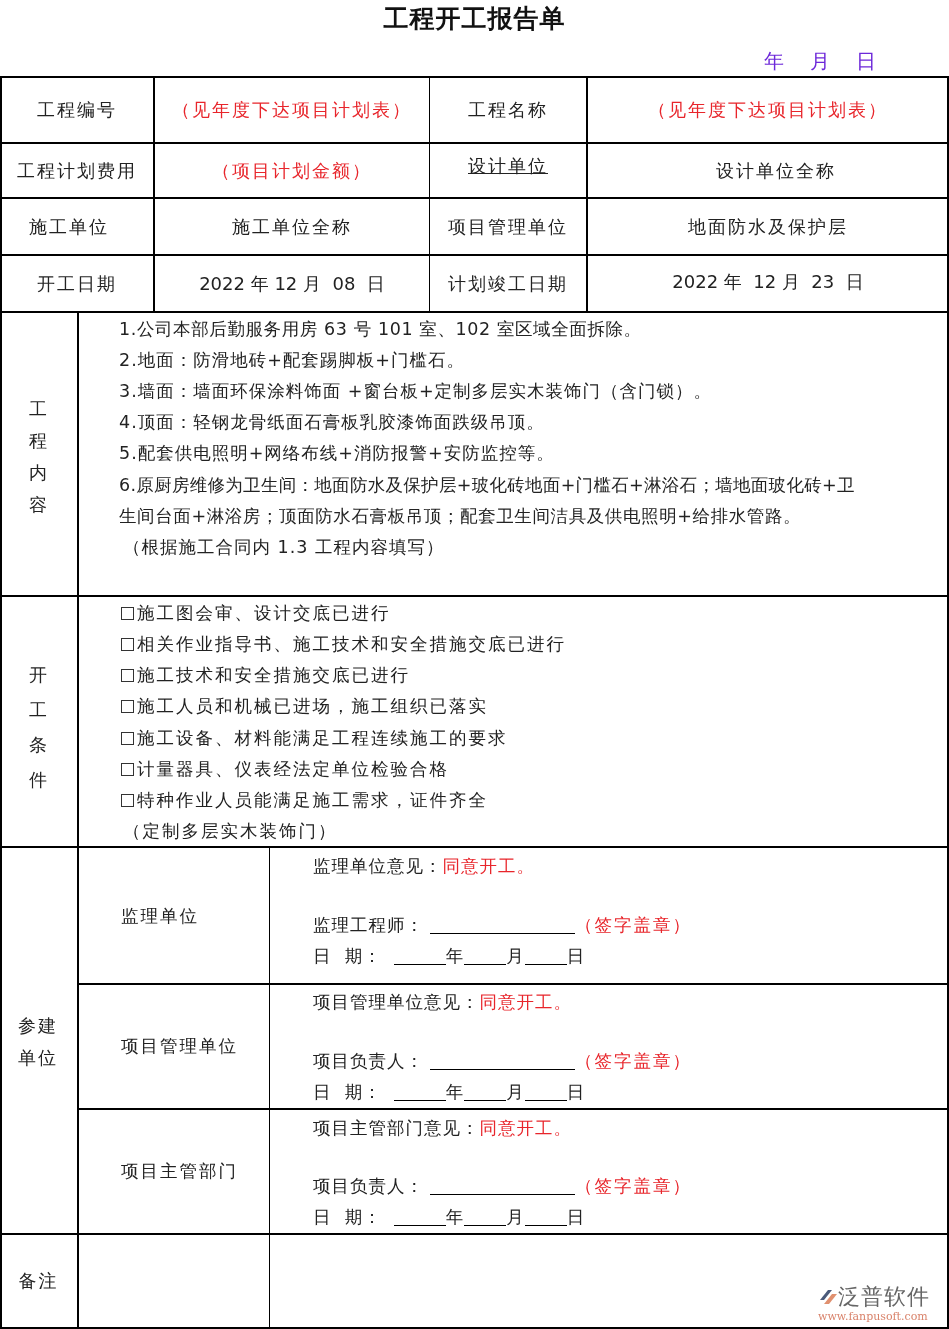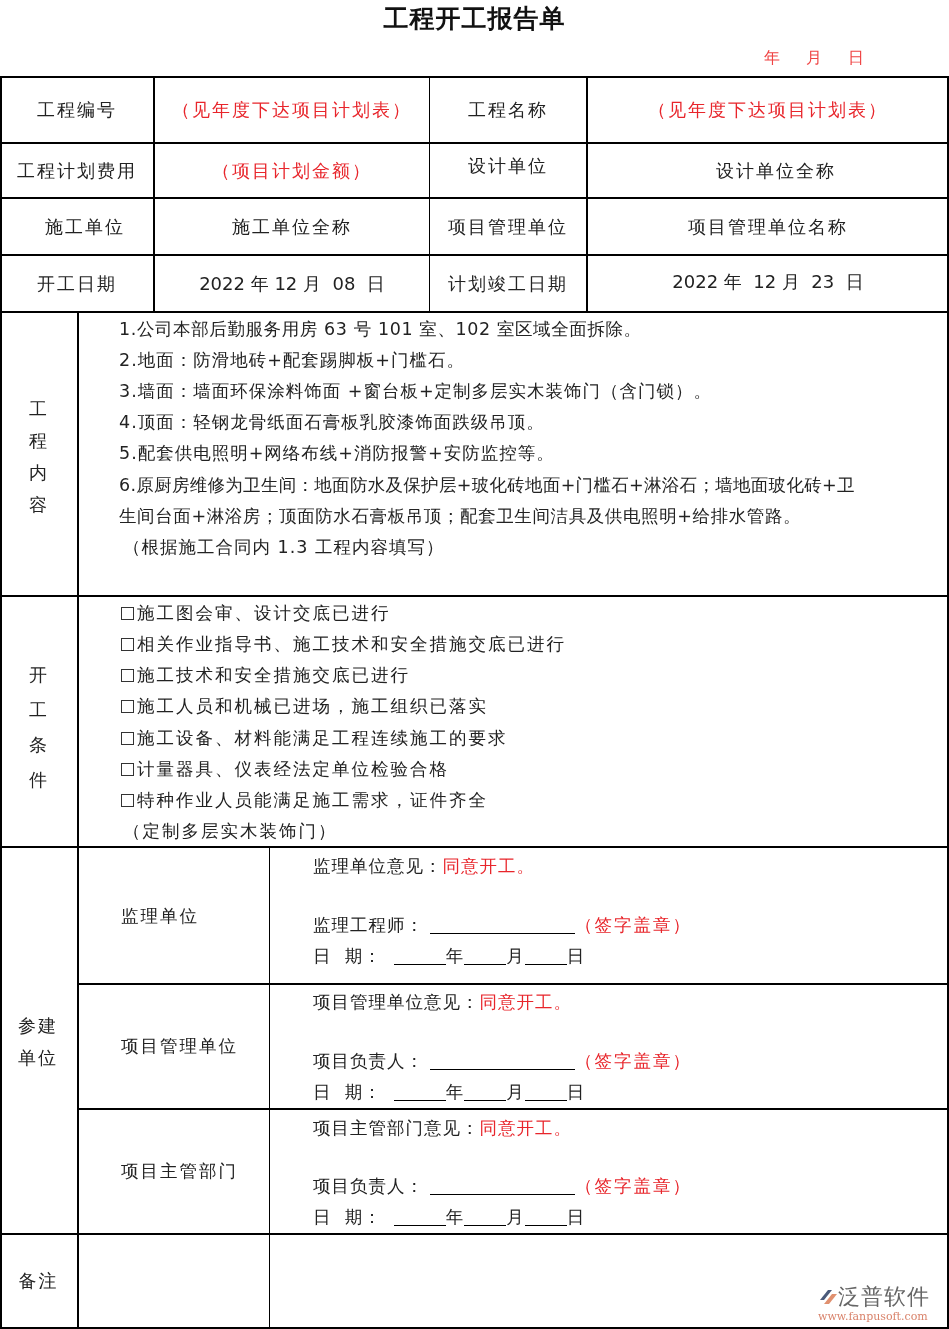--- a/index.html
+++ b/index.html
@@ -1,20 +1,20 @@
 <!DOCTYPE html>
 <html><head>
 <meta charset="utf-8">
 <style>
   html, body { margin:0; padding:0; background:#ffffff; }
   body { width:949px; height:1329px; position:relative; overflow:hidden;
          font-family:"DejaVu Sans", sans-serif; color:#222; }
   .title { position:absolute; left:0; width:949px; top:2px; text-align:center;
            font-family:"DejaVu Serif", serif; font-weight:bold; font-size:25px; letter-spacing:1px; color:#111; }
-  .date-line { position:absolute; top:48px; left:764px; font-size:16px; color:#ef4444; }
+  .date-line { position:absolute; top:48px; left:764px; font-size:20px; color:#6d28d9; }
   .date-line span { display:inline-block; }
   .date-line .gap { width:26px; }
   .box { position:absolute; border:2px solid #000; box-sizing:border-box; }
   .hl { position:absolute; height:2px; background:#000; }
   .vl { position:absolute; width:2px; background:#000; }
   .vlt { position:absolute; width:1px; background:#000; }
   .cell { position:absolute; display:flex; align-items:center; justify-content:center;
           font-size:18px; letter-spacing:2px; color:#222; text-align:center; }
   .red { color:#e8252b; }
   .vtext { position:absolute; font-size:18px; color:#222; text-align:center; width:76px; }
@@ -53,27 +53,27 @@
 <div class="vl" style="left:77px;top:311px;height:1018px;"></div>
 <div class="vlt" style="left:269px;top:846px;height:483px;"></div>
 
 <div class="cell" style="left:0;top:78px;width:154px;height:64px;text-align:right;">工程编号</div>
 <div class="cell red" style="left:155px;top:78px;width:274px;height:64px;">（见年度下达项目计划表）</div>
 <div class="cell" style="left:430px;top:78px;width:156px;height:64px;">工程名称</div>
 <div class="cell red" style="left:588px;top:78px;width:360px;height:64px;">（见年度下达项目计划表）</div>
 
 <div class="cell" style="left:0;top:144px;width:154px;height:53px;">工程计划费用</div>
 <div class="cell red" style="left:155px;top:144px;width:274px;height:53px;">（项目计划金额）</div>
-<div class="cell" style="left:430px;top:144px;width:156px;height:43px;">设计单位</div>
+<div class="cell" style="left:430px;top:144px;width:156px;height:43px;text-decoration:underline;">设计单位</div>
 <div class="cell" style="left:588px;top:144px;width:360px;height:53px;padding-left:8px;">设计单位全称</div>
 
-<div class="cell" style="left:16px;top:199px;width:138px;height:55px;">施工单位</div>
+<div class="cell" style="left:0;top:199px;width:138px;height:55px;">施工单位</div>
 <div class="cell" style="left:155px;top:199px;width:274px;height:55px;">施工单位全称</div>
 <div class="cell" style="left:430px;top:199px;width:156px;height:55px;">项目管理单位</div>
-<div class="cell" style="left:588px;top:199px;width:360px;height:55px;">项目管理单位名称</div>
+<div class="cell" style="left:588px;top:199px;width:360px;height:55px;">地面防水及保护层</div>
 
 <div class="cell" style="left:0;top:256px;width:154px;height:55px;">开工日期</div>
 <div class="cell" style="left:155px;top:256px;width:274px;height:55px;letter-spacing:0;white-space:pre;">2022 年 12 月  08  日</div>
 <div class="cell" style="left:430px;top:256px;width:156px;height:55px;">计划竣工日期</div>
 <div class="cell" style="left:588px;top:256px;width:360px;height:51px;letter-spacing:0;white-space:pre;">2022 年  12 月  23  日</div>
 
 <div class="vtext" style="left:0;top:393px;line-height:32px;">
   <div>工</div>
   <div>程</div>
   <div>内</div>

